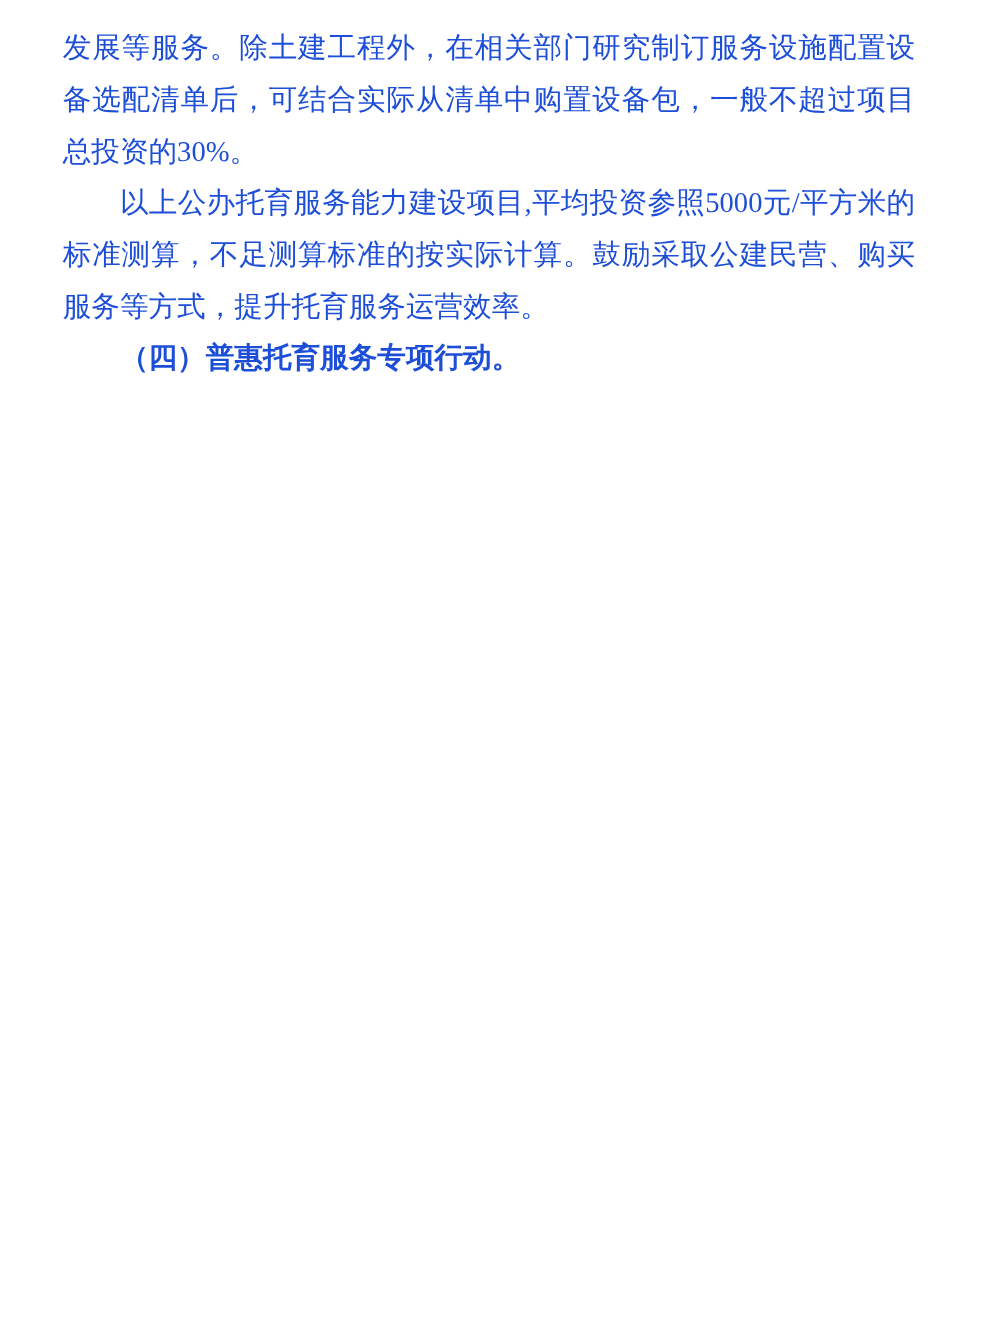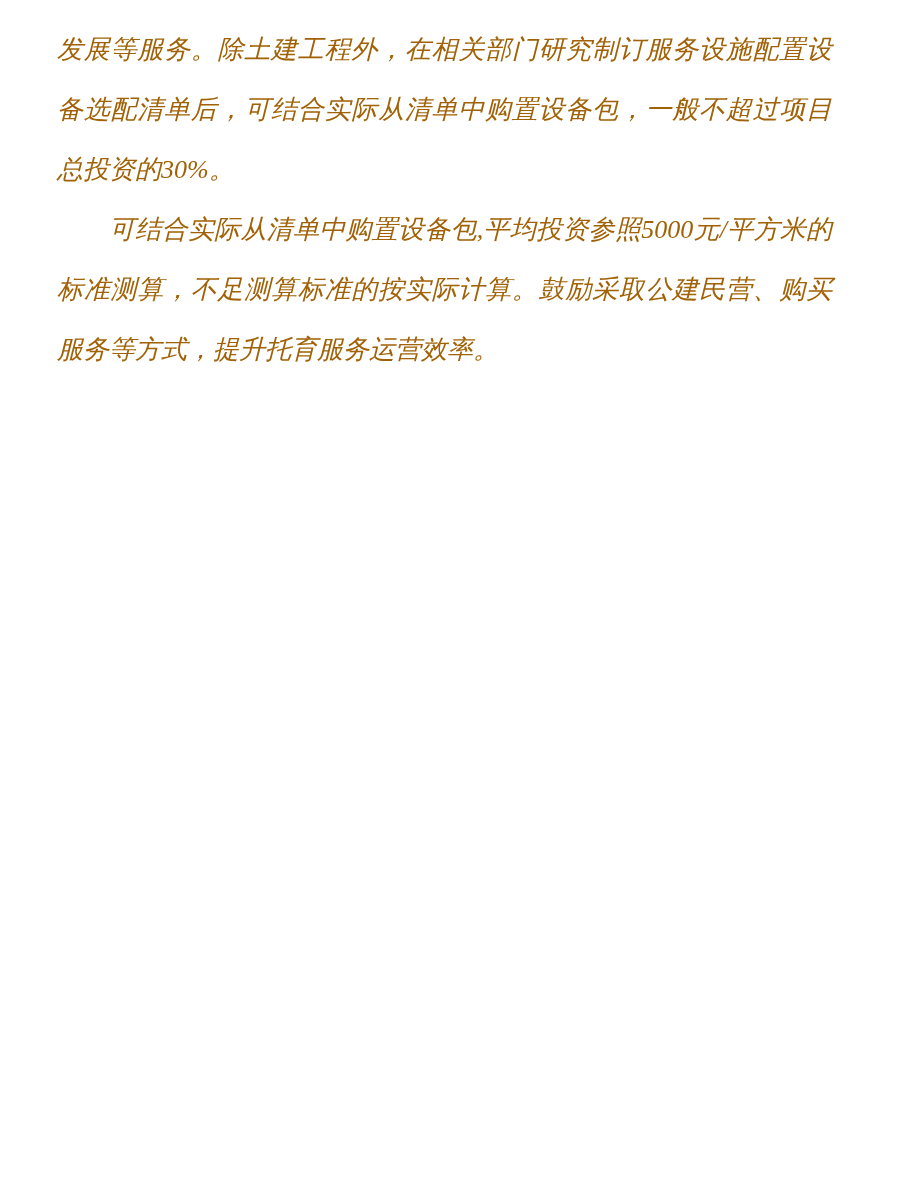--- a/index.html
+++ b/index.html
@@ -13,42 +13,42 @@
     height: 1200px;
     background: #ffffff;
     overflow: hidden;
     font-family: "Liberation Serif", "DejaVu Serif", serif;
   }
   .doc {
     position: absolute;
     top: 20px;
     left: 57px;
     width: 775px;
-    color: #a16207;
+    color: #1d4ed8;
     font-size: 26px;
-    line-height: 60px;
+    line-height: 47px;
     text-align: justify;
     text-justify: inter-ideograph;
     word-break: break-all;
-    font-style: italic;
   }
   .para {
     margin: 0;
     padding: 0;
     text-indent: 2em;
   }
   .para.no-indent {
     text-indent: 0;
   }
   .para.heading {
     font-weight: bold;
     text-align: left;
   }
 </style>
 </head>
 <body>
 
 <div class="page">
   <div class="doc">
     <p class="para no-indent">发展等服务。除土建工程外，在相关部门研究制订服务设施配置设备选配清单后，可结合实际从清单中购置设备包，一般不超过项目总投资的30%。</p>
-    <p class="para">可结合实际从清单中购置设备包,平均投资参照5000元/平方米的标准测算，不足测算标准的按实际计算。鼓励采取公建民营、购买服务等方式，提升托育服务运营效率。</p>
+    <p class="para">以上公办托育服务能力建设项目,平均投资参照5000元/平方米的标准测算，不足测算标准的按实际计算。鼓励采取公建民营、购买服务等方式，提升托育服务运营效率。</p>
+    <p class="para heading">（四）普惠托育服务专项行动。</p>
   </div>
 </div>
 
 </body></html>

